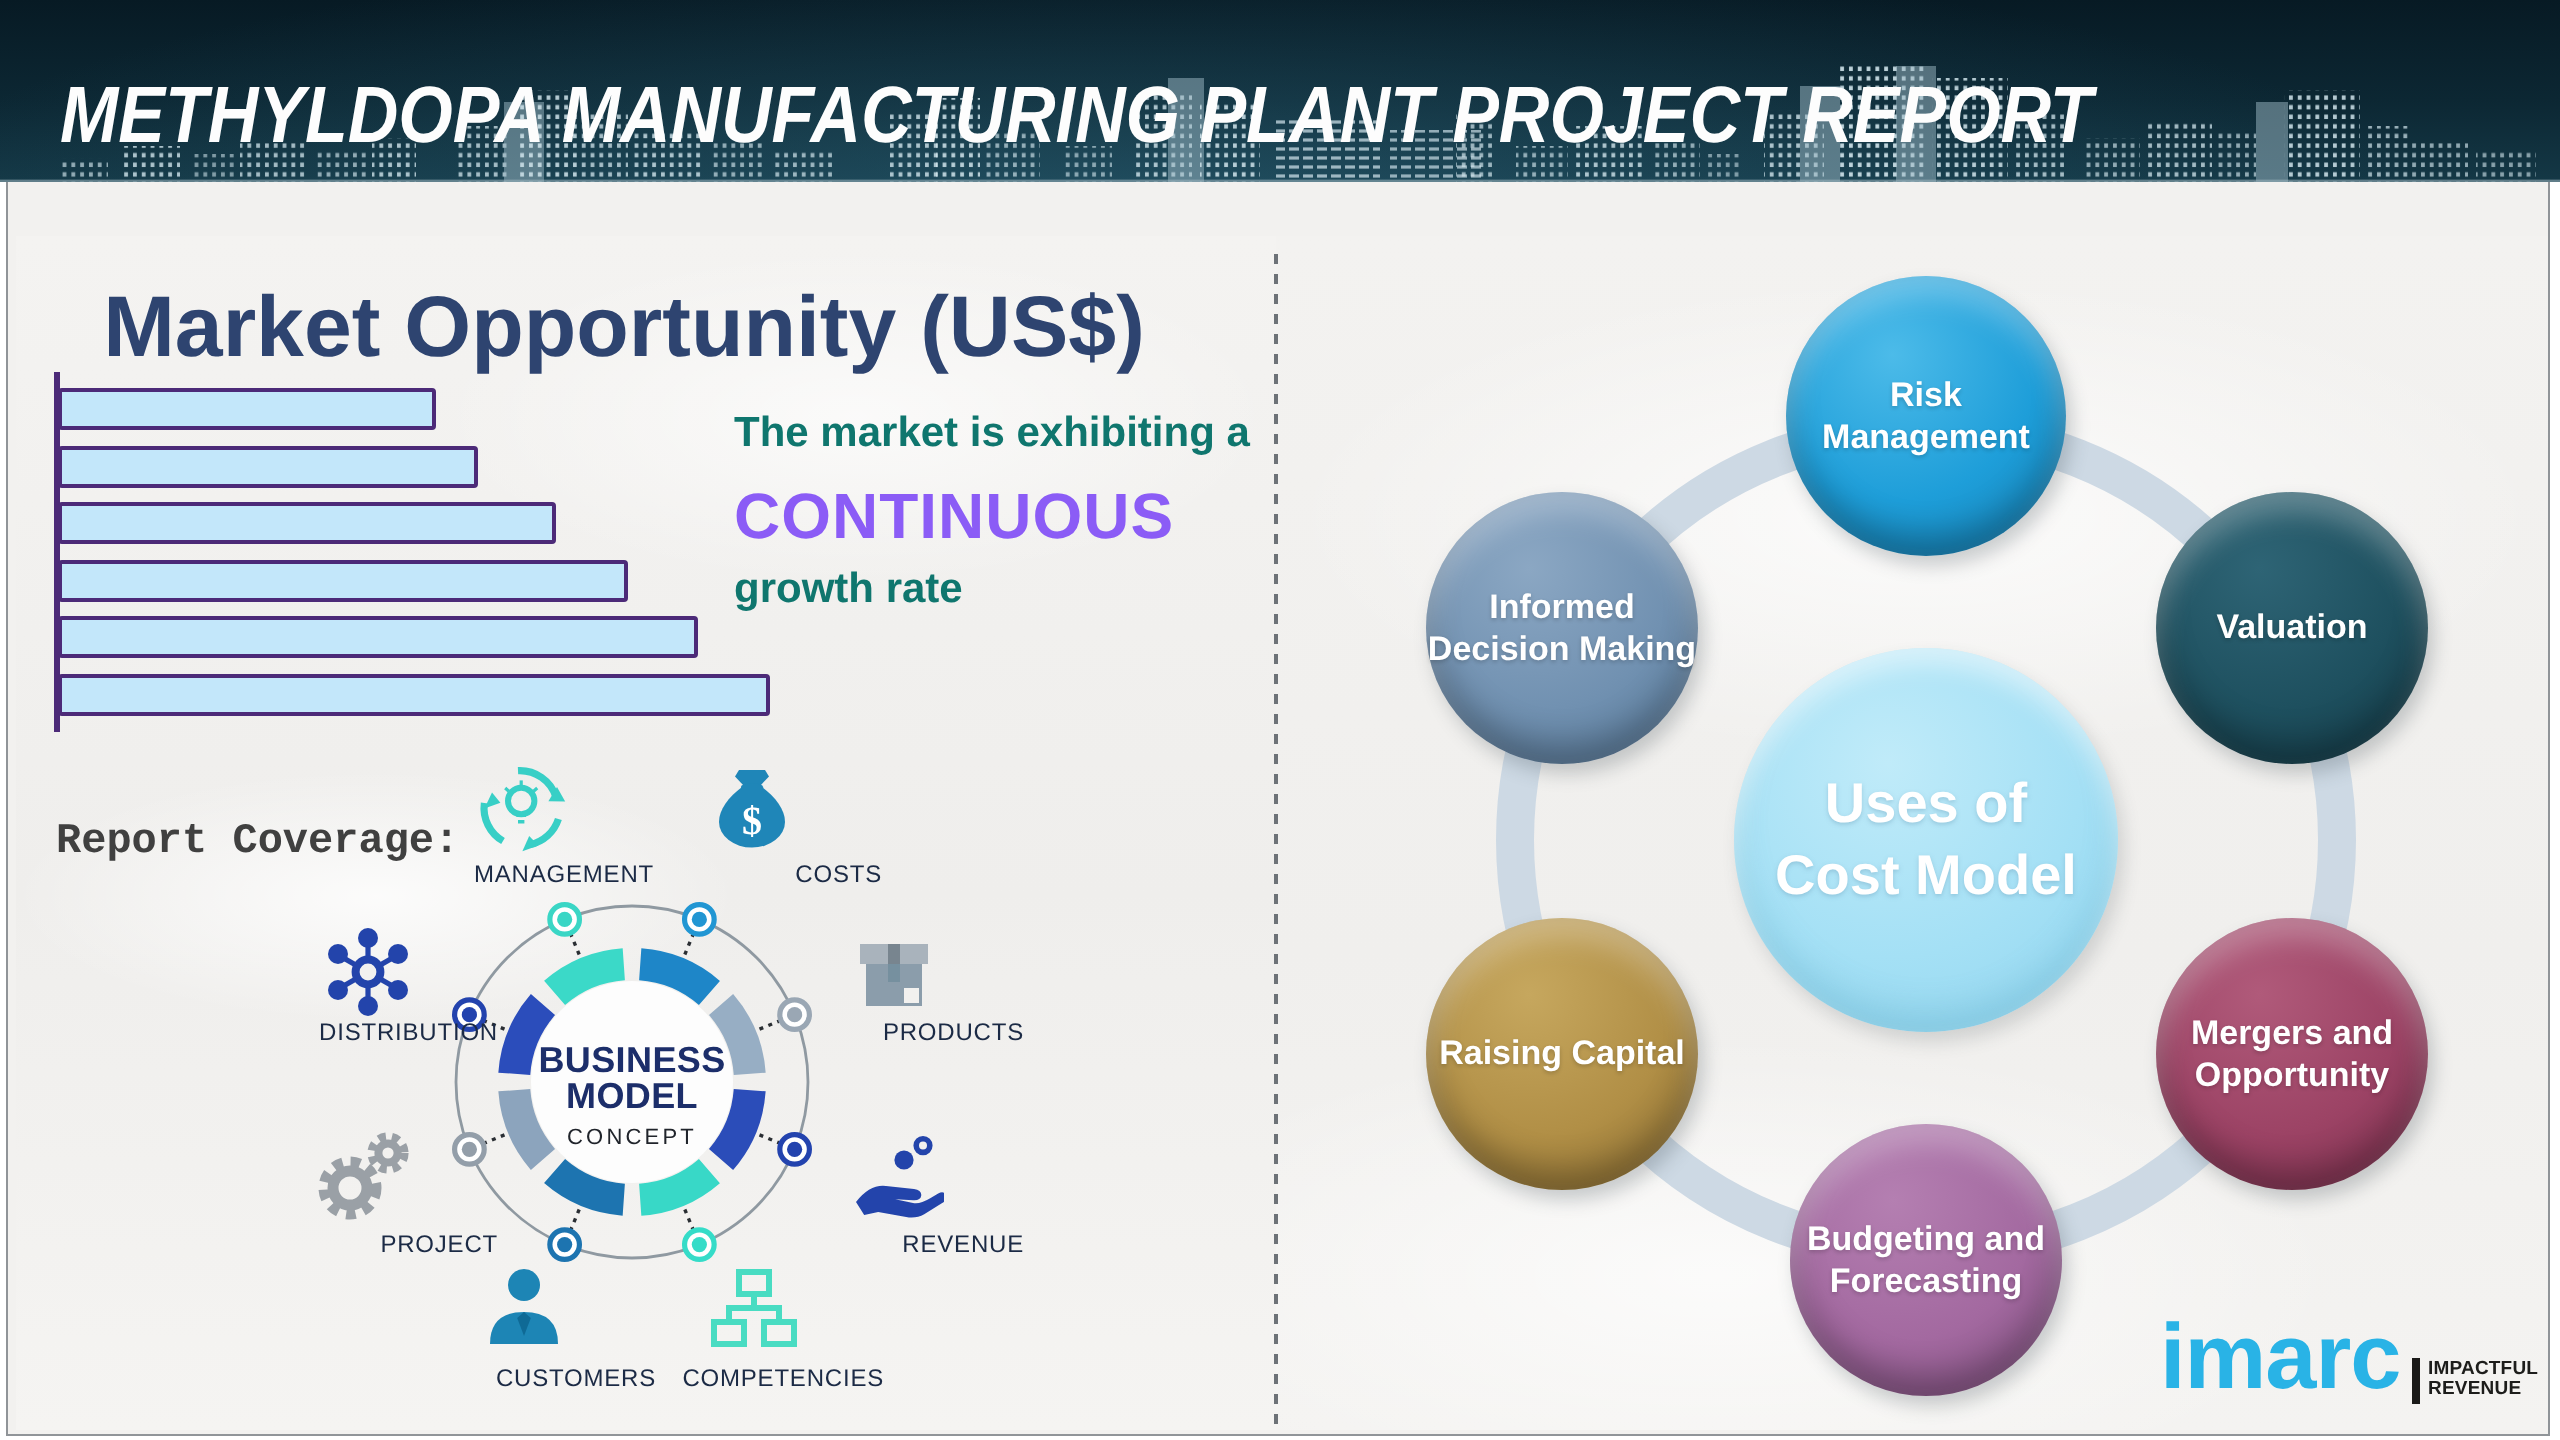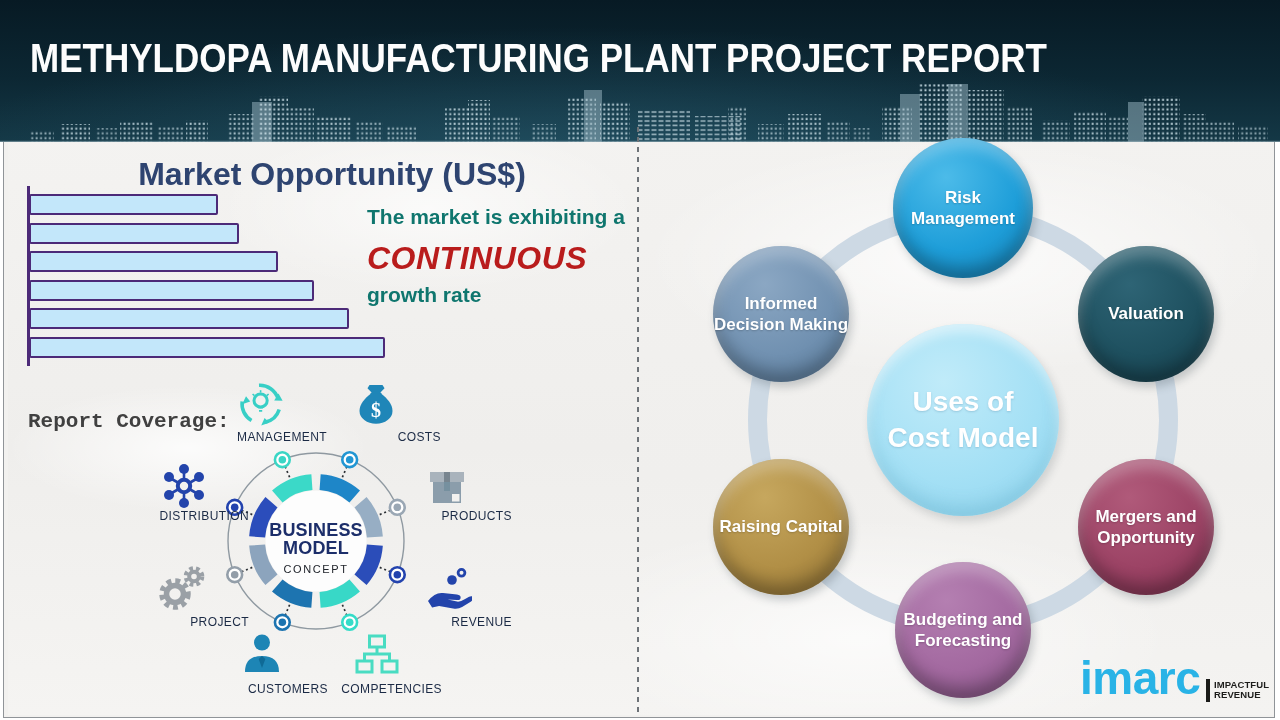--- a/index.html
+++ b/index.html
@@ -17,43 +17,43 @@
                 linear-gradient(180deg, #f4f3f1 0%, #efeeec 55%, #f5f4f2 100%);
   }
   .bg-soft2 { position:absolute; left:638px; top:118px; width:636px; height:597px;
               background:
                 radial-gradient(ellipse 420px 160px at 320px 140px, rgba(255,255,255,.75), rgba(255,255,255,0) 75%),
                 radial-gradient(ellipse 420px 160px at 220px 520px, rgba(255,255,255,.7), rgba(255,255,255,0) 75%),
                 linear-gradient(180deg, #f3f2f0 0%, #f0efed 60%, #f4f3f1 100%);
   }
 
   
-  .header { position:absolute; left:0; top:0; width:1280px; height:142px;
+  .header { position:absolute; left:0; top:0; width:1280px; height:91px;
             background:
               radial-gradient(900px 180px at 45% 108%, rgba(46,102,124,0.45), rgba(46,102,124,0) 70%),
-              linear-gradient(180deg, #071a24 0%, #0c2733 55%, #143846 100%); }
+              linear-gradient(180deg, #071a24 0%, #0c2733 55%, #143846 100%); font-style: italic; }
   .header-title { position:absolute; left:30px; top:36px; width:1220px;
                   color:#fdfdfd; font-size:40px; font-weight:bold; letter-spacing:0px;
                   white-space:nowrap; transform:scaleX(0.875); transform-origin:left top; }
   .skyline { position:absolute; left:0; bottom:0; width:1280px; height:68px; }
 
   
   .divider { position:absolute; left:637px; top:127px; width:2px; height:585px;
              background:repeating-linear-gradient(180deg, #6d7277 0px, #6d7277 5px, rgba(0,0,0,0) 5px, rgba(0,0,0,0) 10px); }
 
   
-  .market-title { position:absolute; left:32px; top:140px; width:600px; text-align:center;
-                  color:#2e4470; font-size:32px; font-weight:bold;margin-top:16px; }
+  .market-title { position:absolute; left:12px; top:140px; width:600px; text-align:center;
+                  color:#2e4470; font-size:43px; font-weight:bold; }
   .chart { position:absolute; left:0; top:0; }
   .chart-axis { position:absolute; left:27px; top:186px; width:3px; height:180px; background:#4c2a78; }
   .bar { position:absolute; left:29px; height:21px; background:#c3e7fa;
          border:2px solid #4c2a78; border-radius:2px; }
   .note-line { position:absolute; left:367px; color:#0f766e; font-weight:bold; }
   .note-1 { top:205px; font-size:21px; }
-  .note-hl { top:240px; font-size:32px; color:#b91c1c; letter-spacing:0.5px;font-style:italic; }
+  .note-hl { top:240px; font-size:32px; color:#8b5cf6; letter-spacing:0.5px; }
   .note-2 { top:283px; font-size:21px; }
 
   
   .coverage-heading { position:absolute; left:28px; top:410px; color:#404040;
                       font-size:21px; font-weight:bold;font-family:Liberation Mono, monospace; }
   .bm-svg { position:absolute; left:146px; top:371px; }
   .bm-center { position:absolute; left:236px; top:521px; width:160px; text-align:center;
                color:#1c2e6a; font-weight:bold; font-size:18px; line-height:18px; letter-spacing:0.2px;}
   .bm-center .sub { display:block; color:#20242b; font-size:11px; font-weight:normal; letter-spacing:1.6px; margin-top:3px;}
   .icon-box { position:absolute; width:48px; height:48px; display:flex; align-items:center; justify-content:center; }

